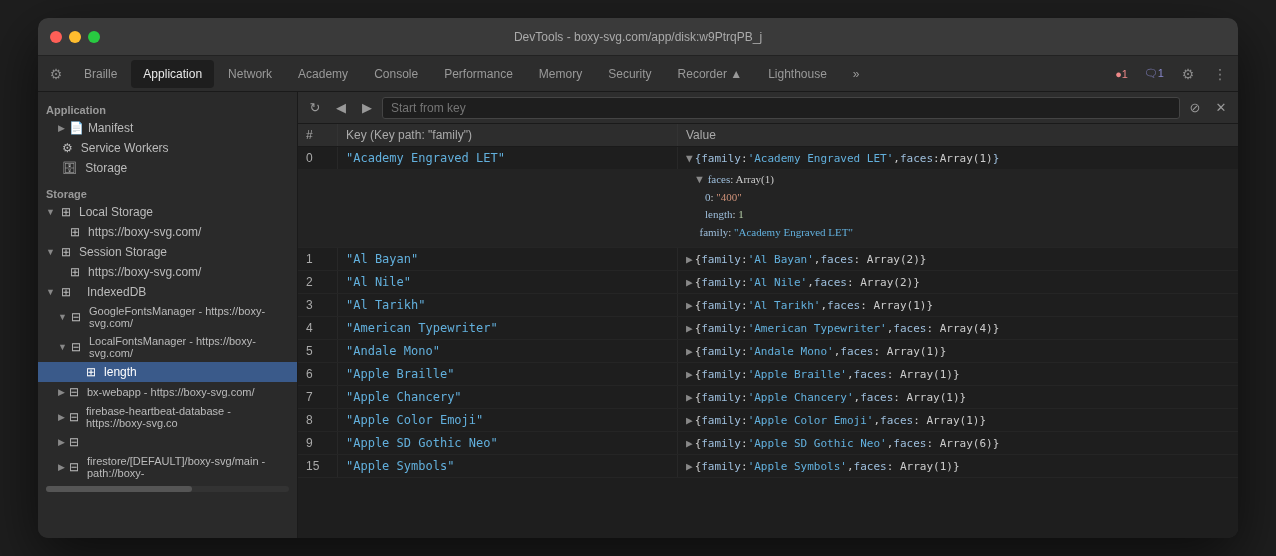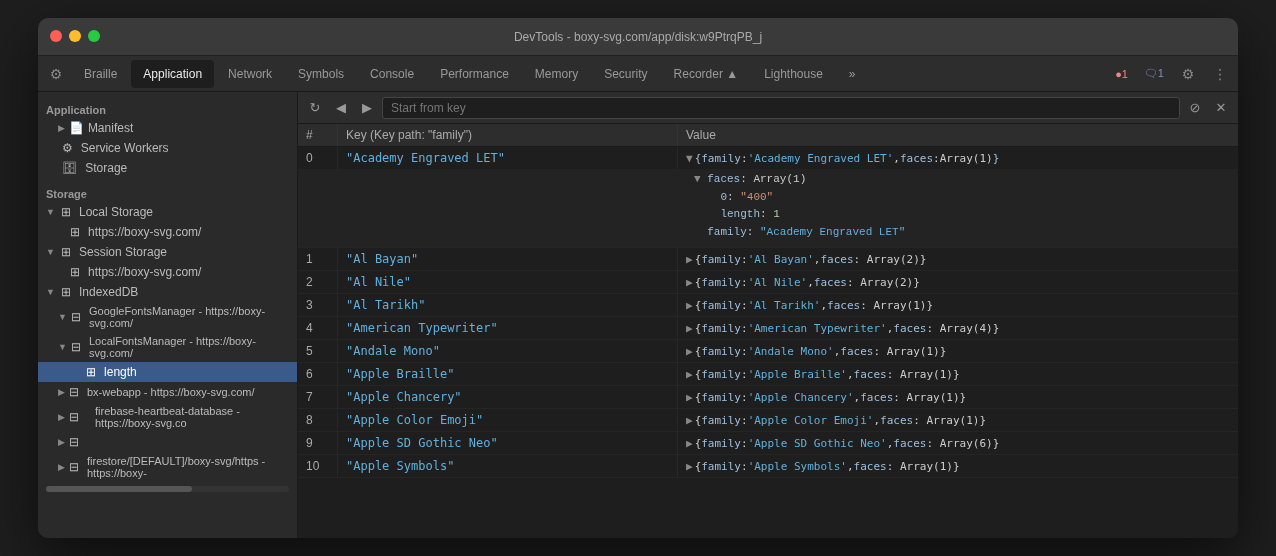--- a/index.html
+++ b/index.html
@@ -21,22 +21,22 @@
       box-shadow: 0 20px 60px rgba(0,0,0,0.6);
       display: flex;
       flex-direction: column;
       overflow: hidden;
     }
     
     .titlebar {
       background: #3a3a3a;
       height: 38px;
       display: flex;
-      align-items: flex-start;
-      padding: 12px 12px;
+      align-items: center;
+      padding: 0 12px;
       border-radius: 10px 10px 0 0;
       border-bottom: 1px solid #222;
       flex-shrink: 0;
       position: relative;
     }
     .traffic-lights {
       display: flex;
       gap: 7px;
       align-items: center;
     }
@@ -226,21 +226,21 @@
       border-right: 1px solid #282828;
       display: flex;
       align-items: center;
       min-height: 22px;
     }
     .td:last-child { border-right: none; }
     .td-num { color: #aaa; }
     .td-key { color: #62b0dd; font-family: monospace; }
     .td-val { color: #ccc; font-family: monospace; font-size: 11px; }
     .tree-line {
-      font-family: Liberation Mono, monospace;
+      font-family: Liberation Serif, serif;
       font-size: 11px;
       line-height: 1.6;
       color: #ccc;
       white-space: pre;
     }
     
     .statusbar {
       height: 24px;
       background: #2d2d2d;
       border-top: 1px solid #1a1a1a;
@@ -277,21 +277,21 @@
       <div class="traffic-light tl-green"></div>
     </div>
     <div class="titlebar-title">DevTools - boxy-svg.com/app/disk:w9PtrqPB_j</div>
   </div>
 
   <div class="tabbar">
     <div class="tab-icon-btn">⚙</div>
     <div class="tab-item">Braille</div>
     <div class="tab-item active">Application</div>
     <div class="tab-item">Network</div>
-    <div class="tab-item">Symbols</div>
+    <div class="tab-item">Academy</div>
     <div class="tab-item">Console</div>
     <div class="tab-item">Performance</div>
     <div class="tab-item">Memory</div>
     <div class="tab-item">Security</div>
     <div class="tab-item">Recorder ▲</div>
     <div class="tab-item">Lighthouse</div>
     <div class="tab-item">»</div>
     <div class="tabbar-right">
       <span class="badge-red">●1</span>
       <span class="badge-blue">🗨1</span>
@@ -345,21 +345,21 @@
 
       <div class="sidebar-item">
         <span style="margin-left:20px"></span>
         <span>⊞</span>
         <span style="margin-left:4px">https://boxy-svg.com/</span>
       </div>
 
       <div class="sidebar-item">
         <span class="tree-icon">▼</span>
         <span style="margin-left:2px">⊞</span>
-        <span style="margin-left:4px">IndexedDB</span>
+        <span style="margin-left:12px">IndexedDB</span>
       </div>
 
       <div class="sidebar-item">
         <span class="tree-icon" style="margin-left:12px">▼</span>
         <span>⊟</span>
         <span style="margin-left:4px; font-size:11px">GoogleFontsManager - https://boxy-svg.com/</span>
       </div>
 
       <div class="sidebar-item">
         <span class="tree-icon" style="margin-left:12px">▼</span>
@@ -375,32 +375,32 @@
 
       <div class="sidebar-item">
         <span class="tree-icon" style="margin-left:12px">▶</span>
         <span>⊟</span>
         <span style="margin-left:4px; font-size:11px">bx-webapp - https://boxy-svg.com/</span>
       </div>
 
       <div class="sidebar-item">
         <span class="tree-icon" style="margin-left:12px">▶</span>
         <span>⊟</span>
-        <span style="margin-left:12px; font-size:11px">firebase-heartbeat-database - https://boxy-svg.co</span>
+        <span style="margin-left:3px; font-size:11px">firebase-heartbeat-database - https://boxy-svg.co</span>
       </div>
 
       <div class="sidebar-item">
         <span class="tree-icon" style="margin-left:12px">▶</span>
         <span>⊟</span>
       </div>
 
       <div class="sidebar-item">
         <span class="tree-icon" style="margin-left:12px">▶</span>
         <span>⊟</span>
-        <span style="margin-left:4px; font-size:11px">firestore/[DEFAULT]/boxy-svg/https - https://boxy-</span>
+        <span style="margin-left:4px; font-size:11px">firestore/[DEFAULT]/boxy-svg/main - path://boxy-</span>
       </div>
 
       <div class="sidebar-scrollbar">
         <div class="sidebar-scrollbar-thumb"></div>
       </div>
     </div>
 
     <div class="content">
 
       <div class="content-toolbar">
@@ -565,21 +565,21 @@
               <span style="color:#ccc; margin-left:2px">{</span>
               <span style="color:#9ebfdd">family</span>
               <span style="color:#ccc">: </span>
               <span style="color:#62b0dd">'Apple SD Gothic Neo'</span>
               <span style="color:#ccc">, </span>
               <span style="color:#9ebfdd">faces</span>
               <span style="color:#ccc">: Array(6)}</span>
             </div>
         </div>
         <div class="table-row">
-          <div class="td td-num">10</div>
+          <div class="td td-num">15</div>
           <div class="td td-key">"Apple Symbols"</div>
           <div class="td td-val">
               <span style="color:#888">▶</span>
               <span style="color:#ccc; margin-left:2px">{</span>
               <span style="color:#9ebfdd">family</span>
               <span style="color:#ccc">: </span>
               <span style="color:#62b0dd">'Apple Symbols'</span>
               <span style="color:#ccc">, </span>
               <span style="color:#9ebfdd">faces</span>
               <span style="color:#ccc">: Array(1)}</span>

